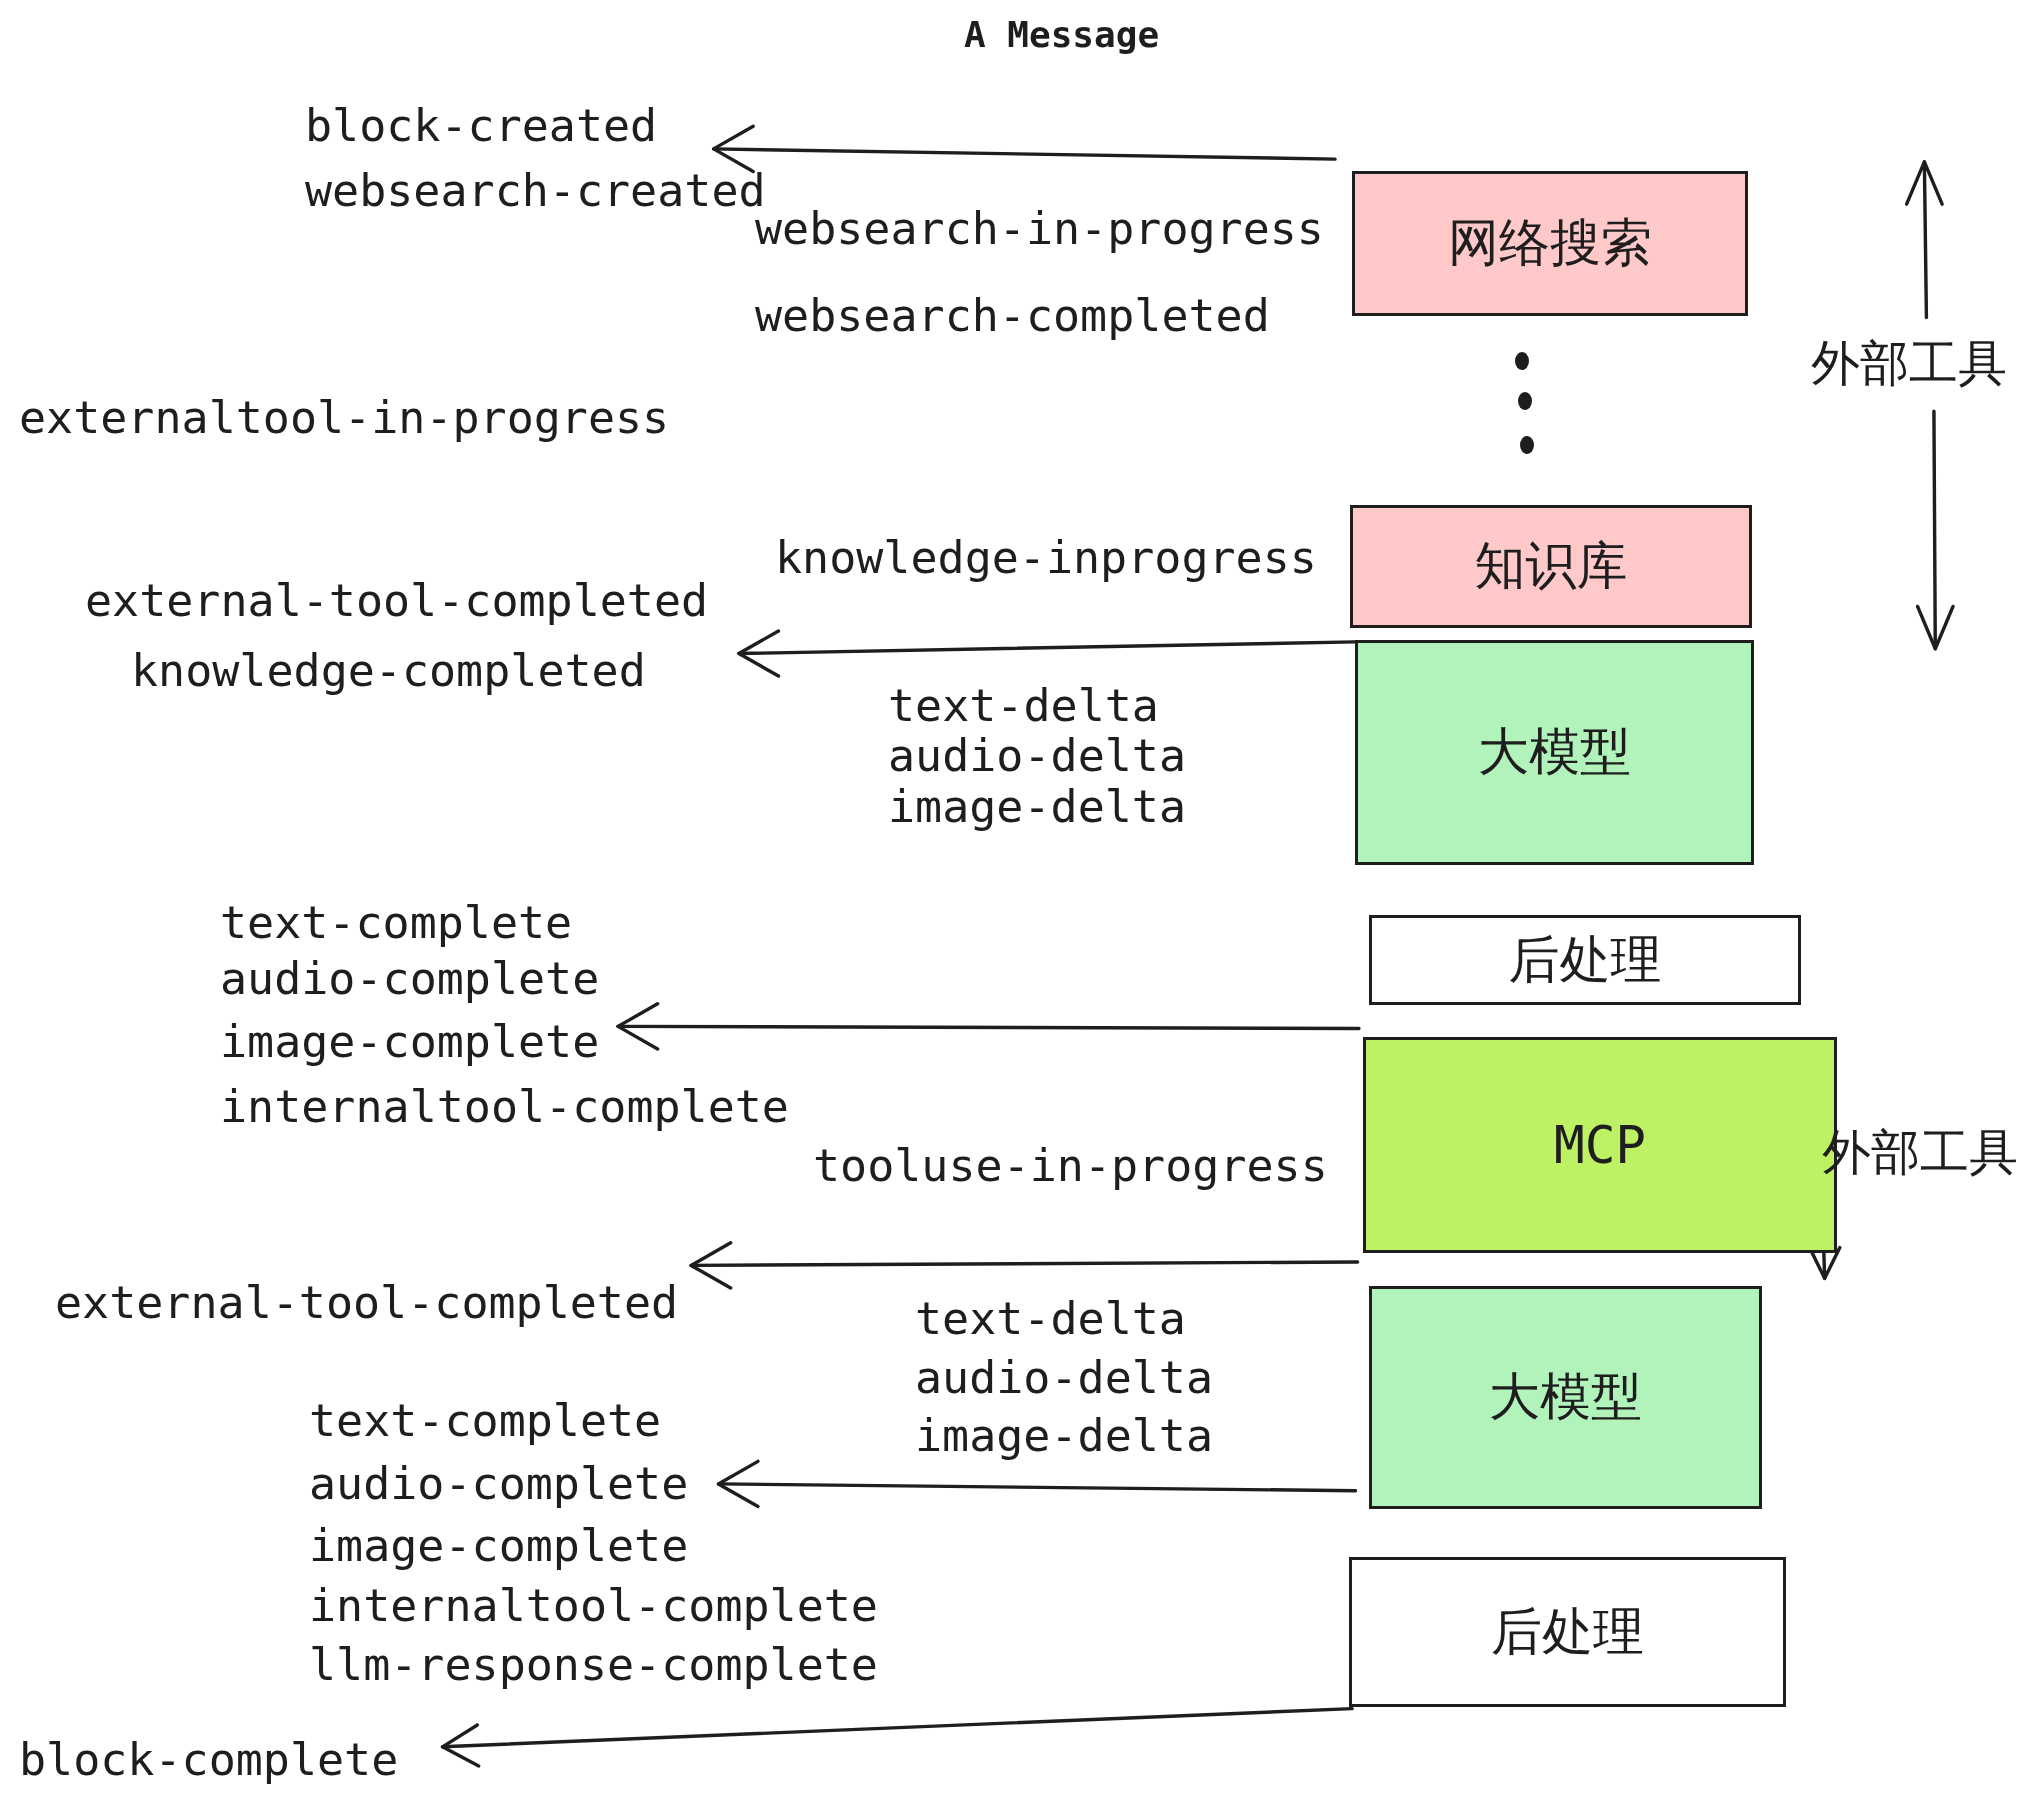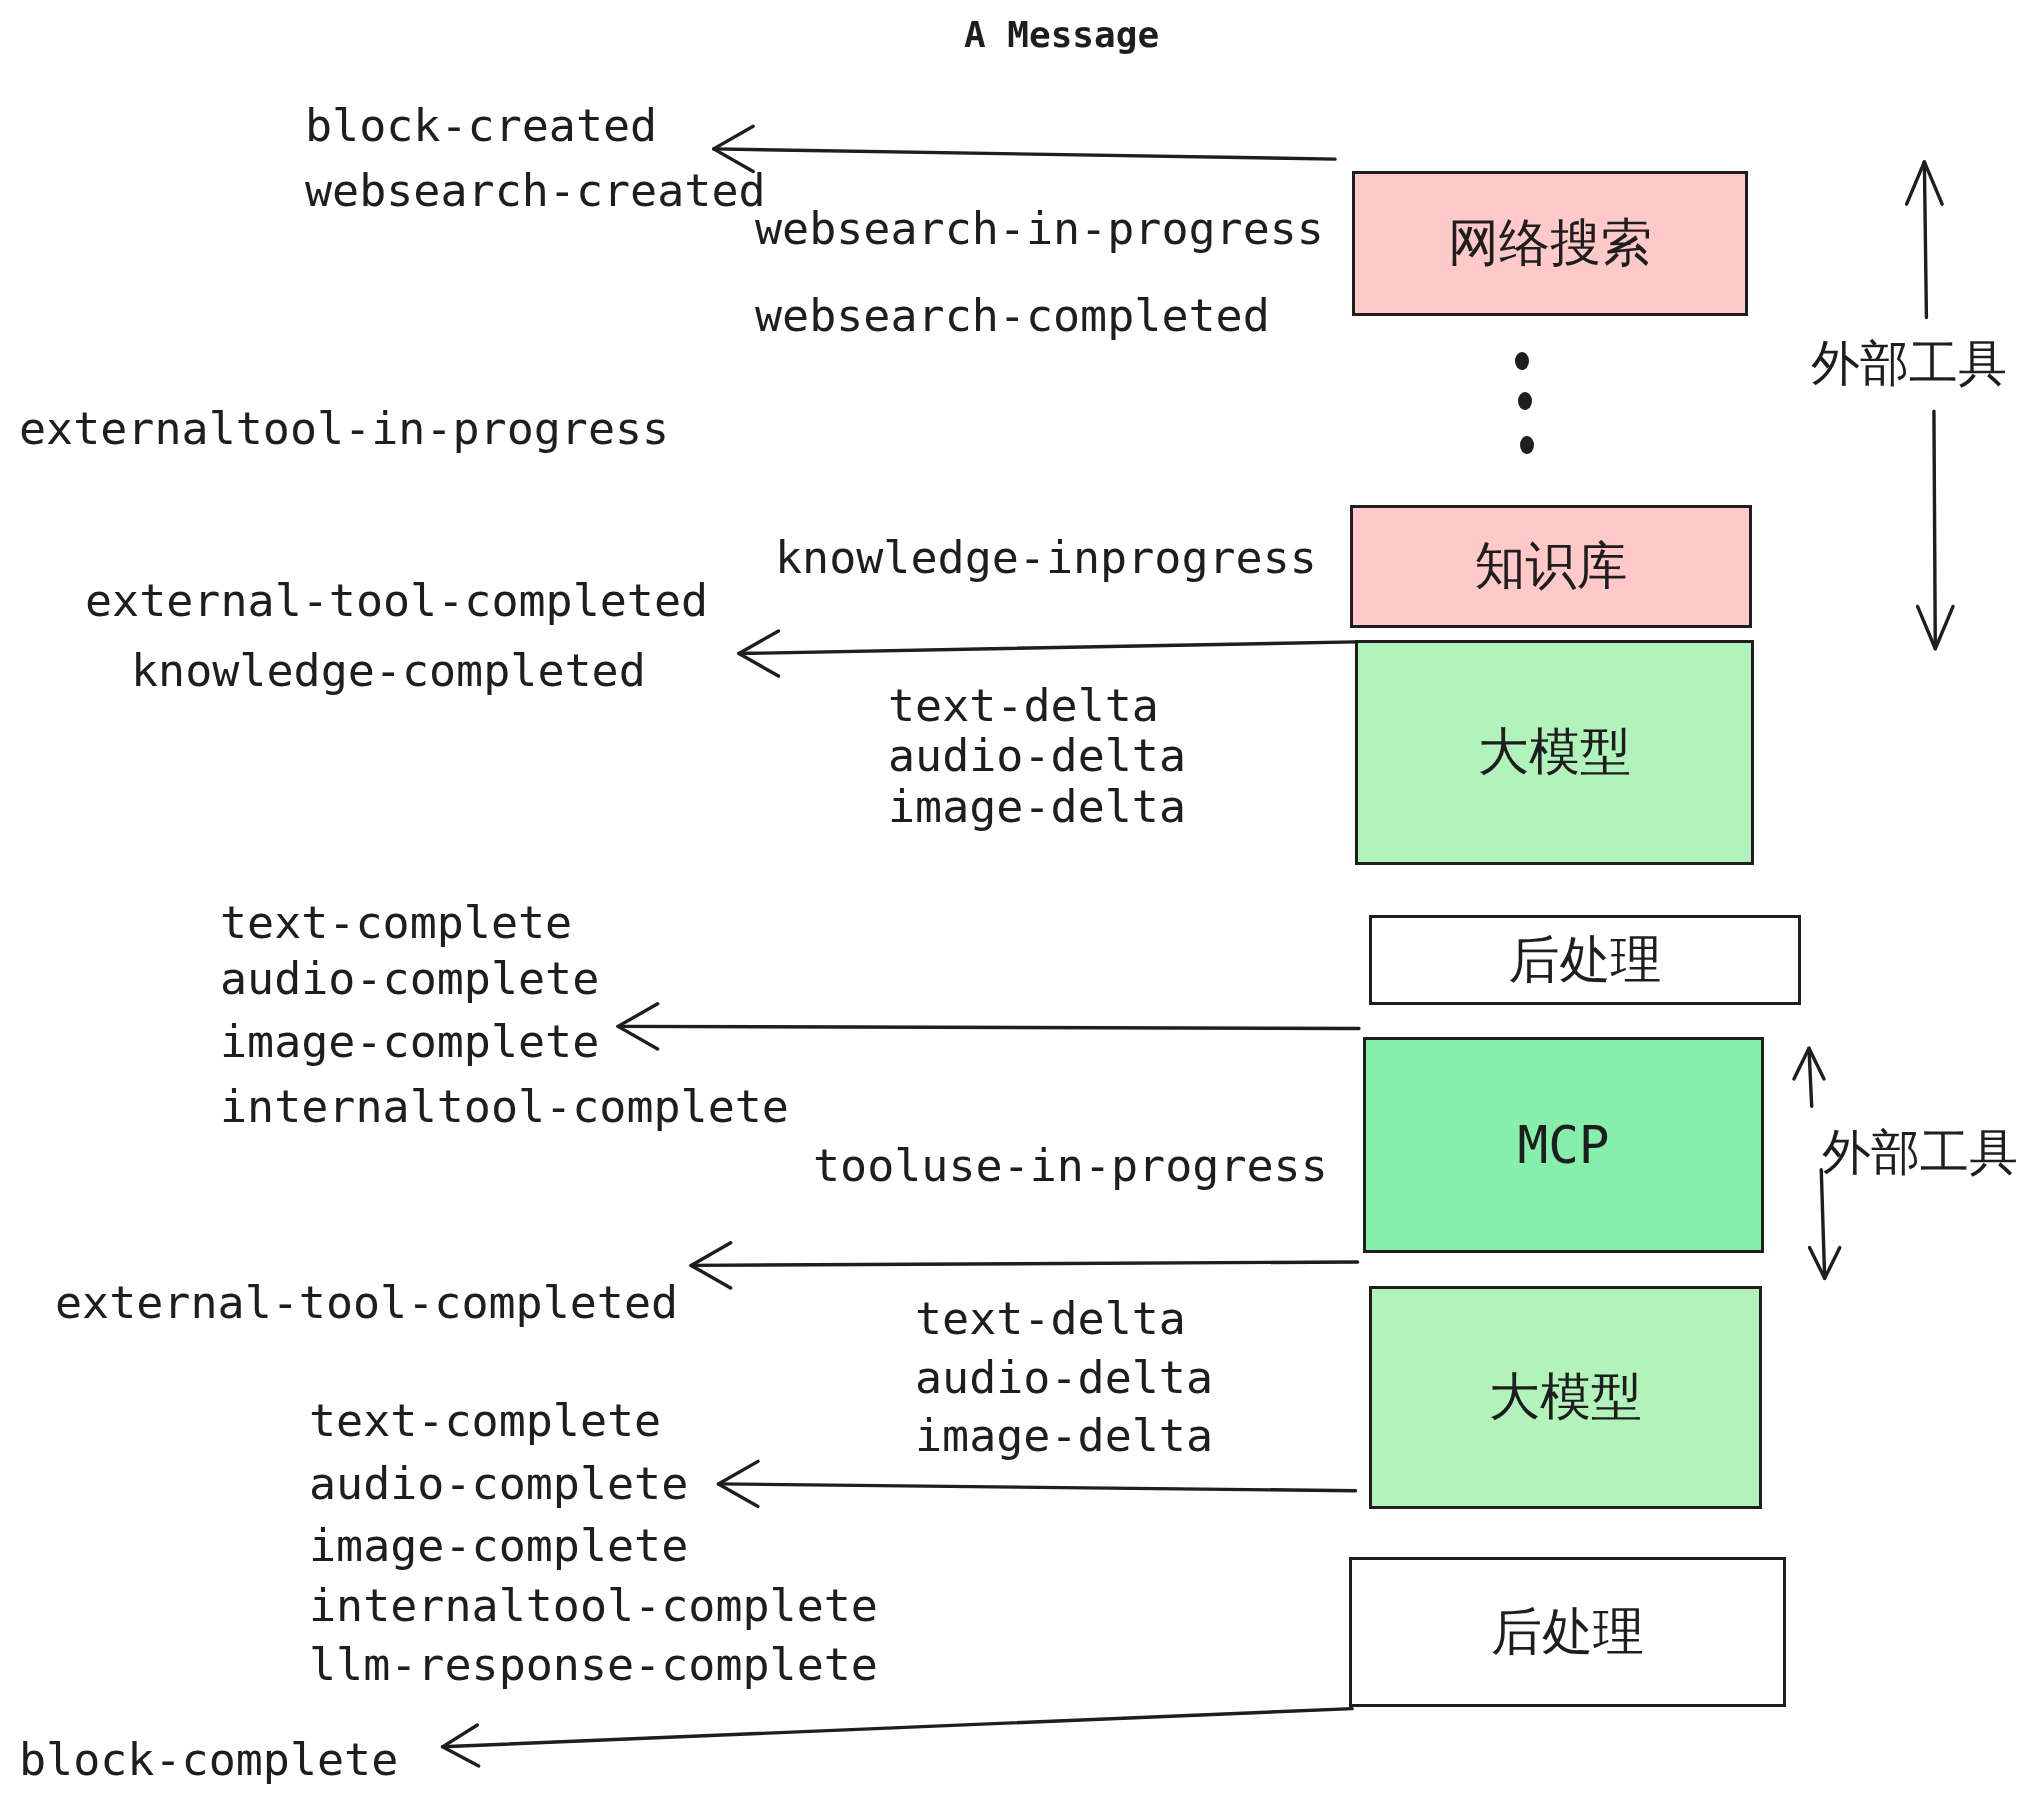--- a/index.html
+++ b/index.html
@@ -106,21 +106,21 @@
       </g>
     </g>
   </svg>
 
   <div class="title" style="left:964px;top:13.7px;">A Message</div>
 
   <div class="evt" style="left:305px;top:102px;">block-created</div>
   <div class="evt" style="left:305px;top:167px;">websearch-created</div>
   <div class="evt" style="left:755px;top:205px;">websearch-in-progress</div>
   <div class="evt" style="left:755px;top:292px;text-align:center;">websearch-completed</div>
-  <div class="evt" style="left:19px;top:405px;">externaltool-in-progress</div>
+  <div class="evt" style="left:19px;top:394px;">externaltool-in-progress</div>
   <div class="evt" style="left:775px;top:534px;">knowledge-inprogress</div>
   <div class="evt" style="left:85px;top:577px;">external-tool-completed</div>
   <div class="evt" style="left:131px;top:647px;">knowledge-completed</div>
   <div class="evt" style="left:888px;top:682px;">text-delta</div>
   <div class="evt" style="left:888px;top:732px;">audio-delta</div>
   <div class="evt" style="left:888px;top:783px;">image-delta</div>
   <div class="evt" style="left:220px;top:899px;">text-complete</div>
   <div class="evt" style="left:220px;top:955px;">audio-complete</div>
   <div class="evt" style="left:220px;top:1018px;">image-complete</div>
   <div class="evt" style="left:220px;top:1083px;">internaltool-complete</div>
@@ -133,21 +133,21 @@
   <div class="evt" style="left:309px;top:1641px;">llm-response-complete</div>
   <div class="evt" style="left:19px;top:1736px;">block-complete</div>
   <div class="evt" style="left:915px;top:1295px;">text-delta</div>
   <div class="evt" style="left:915px;top:1354px;">audio-delta</div>
   <div class="evt" style="left:915px;top:1412px;">image-delta</div>
 
   <div class="box" style="left: 1352px; top: 171px; width: 396px; height: 145px; background-color: rgb(255, 201, 201);">网络搜索</div>
   <div class="box" style="left: 1350px; top: 505px; width: 402px; height: 123px; background-color: rgb(255, 201, 201);">知识库</div>
   <div class="box" style="left: 1355px; top: 640px; width: 399px; height: 225px; background-color: rgb(178, 242, 187);">大模型</div>
   <div class="box" style="left: 1369px; top: 915px; width: 432px; height: 90px; background-color: rgb(255, 255, 255);">后处理</div>
-  <div class="box mono" style="left: 1363px; top: 1037px; width: 401px; height: 216px; background-color: #86efac;">MCP</div>
+  <div class="box mono" style="left: 1363px; top: 1037px; width: 474px; height: 216px; background-color: #bef264;">MCP</div>
   <div class="box" style="left: 1369px; top: 1286px; width: 393px; height: 223px; background-color: rgb(178, 242, 187);">大模型</div>
   <div class="box" style="left: 1349px; top: 1557px; width: 437px; height: 150px; background-color: rgb(255, 255, 255);">后处理</div>
 
   <div class="side-label" style="left:1811px;top:331px;">外部工具</div>
   <div class="side-label" style="left:1822px;top:1120px;">外部工具</div>
 
   <div class="dot" style="left:1515px;top:352px;"></div>
   <div class="dot" style="left:1518px;top:392px;"></div>
   <div class="dot" style="left:1520px;top:436px;"></div>
 

